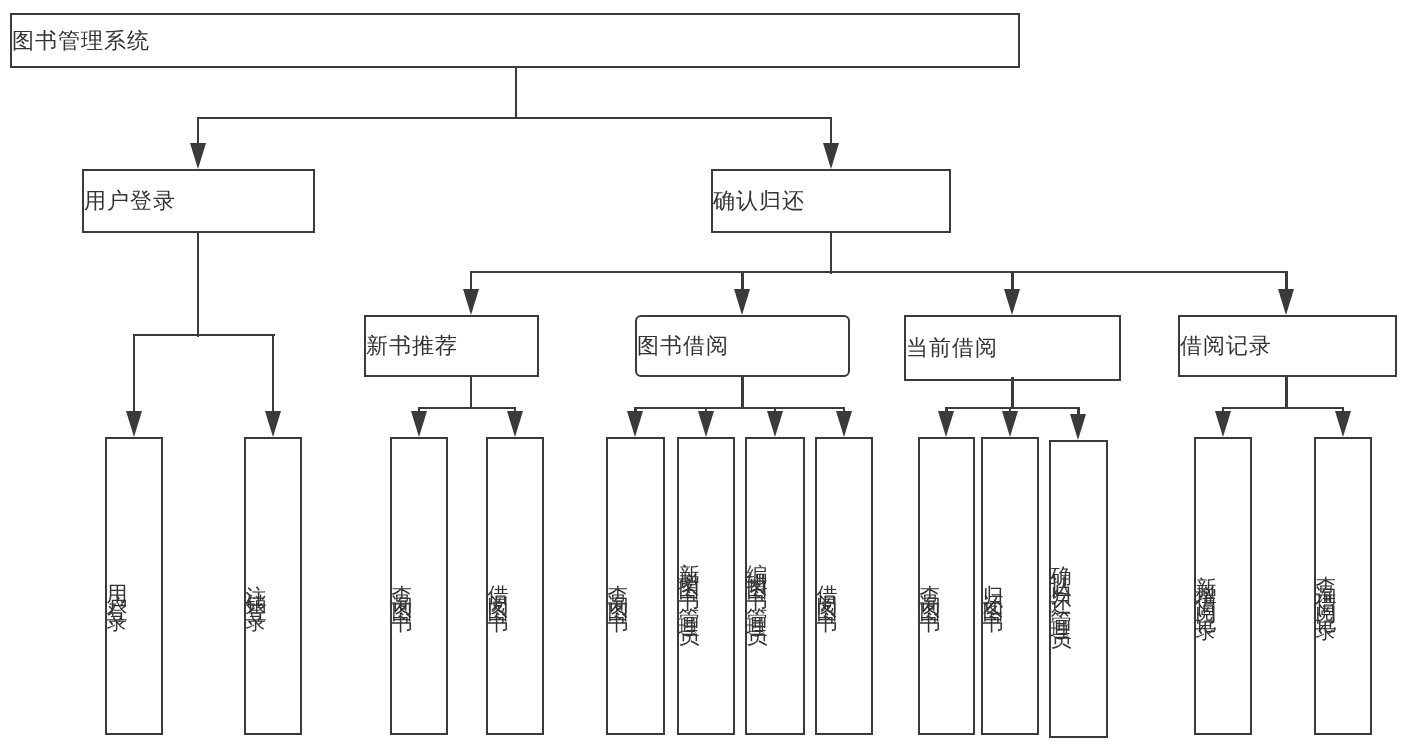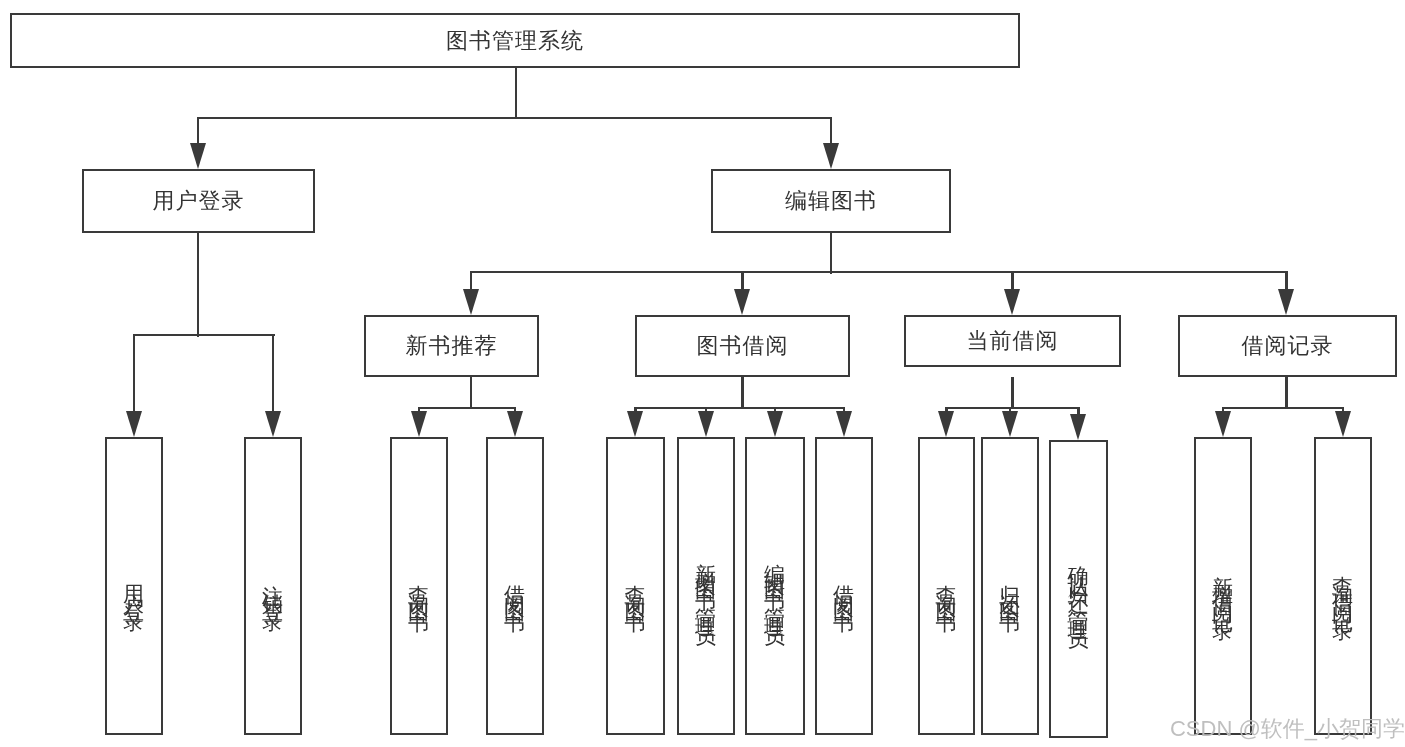--- a/index.html
+++ b/index.html
@@ -4,21 +4,21 @@
 <style>
   html,body{margin:0;padding:0;background:#ffffff;}
   #canvas{
     position:relative;width:1405px;height:747px;background:#ffffff;
     font-family:"Liberation Sans","DejaVu Sans",sans-serif;
     color:#333333;overflow:hidden;
   }
   .box{
     position:absolute;box-sizing:border-box;
     border:2.5px solid #3a3a3a;background:#ffffff;
-    display:flex;align-items:center;justify-content:center;
+    display:flex;align-items:center;justify-content:flex-start;
     font-size:22px;letter-spacing:1px;color:#333333;
   }
   .vbox{
     font-size:21px;letter-spacing:0;
   }
   .vbox .vtext{
     writing-mode:vertical-rl;text-orientation:mixed;
     letter-spacing:9px;line-height:1;white-space:nowrap;
   }
   .hline,.vline{position:absolute;background:#3a3a3a;}
@@ -42,30 +42,30 @@
 <div id="canvas">
 
   <div class="box" style="left:10px;top:13px;width:1010px;height:55px;">
     <span>图书管理系统</span>
   </div>
 
   <div class="box" style="left:82px;top:169px;width:233px;height:64px;">
     <span>用户登录</span>
   </div>
   <div class="box" style="left:711px;top:169px;width:240px;height:64px;">
-    <span>编辑图书</span>
+    <span>确认归还</span>
   </div>
 
   <div class="box" style="left:364px;top:315px;width:175px;height:62px;">
     <span>新书推荐</span>
   </div>
-  <div class="box" style="left:635px;top:315px;width:215px;height:62px;">
+  <div class="box" style="left:635px;top:315px;width:215px;height:62px;border-radius:6px;">
     <span>图书借阅</span>
   </div>
-  <div class="box" style="left:904px;top:315px;width:217px;height:52px;">
+  <div class="box" style="left:904px;top:315px;width:217px;height:66px;">
     <span>当前借阅</span>
   </div>
   <div class="box" style="left:1178px;top:315px;width:219px;height:62px;">
     <span>借阅记录</span>
   </div>
 
   <div class="box vbox" style="left:105px;top:437px;width:58px;height:298px;">
     <span class="vtext">用户登录</span>
   </div>
   <div class="box vbox" style="left:244px;top:437px;width:58px;height:298px;">
@@ -102,21 +102,20 @@
     <span class="vtext">确认归还（管理员）</span>
   </div>
 
   <div class="box vbox" style="left:1194px;top:437px;width:58px;height:298px;">
     <span class="vtext">新增借阅记录</span>
   </div>
   <div class="box vbox" style="left:1314px;top:437px;width:58px;height:298px;">
     <span class="vtext">查询借阅记录</span>
   </div>
 
-  <div class="watermark">CSDN @软件_小贺同学</div>
 
 <div class="vline" style="left: 514.5px; top: 68px; height: 51px;"></div>
     <div class="hline" style="left: 197px; top: 116.75px; width: 635px;"></div>
     <div class="vline" style="left: 196.75px; top: 233px; height: 104px;"></div>
     <div class="hline" style="left: 133px; top: 333.75px; width: 142px;"></div>
     <div class="vline" style="left: 829.75px; top: 233px; height: 41px;"></div>
     <div class="hline" style="left: 470px; top: 270.75px; width: 818px;"></div>
     <div class="vline" style="left: 469.75px; top: 377px; height: 32px;"></div>
     <div class="hline" style="left: 418px; top: 406.75px; width: 98px;"></div>
     <div class="vline" style="left: 741.25px; top: 377px; height: 32px;"></div>

